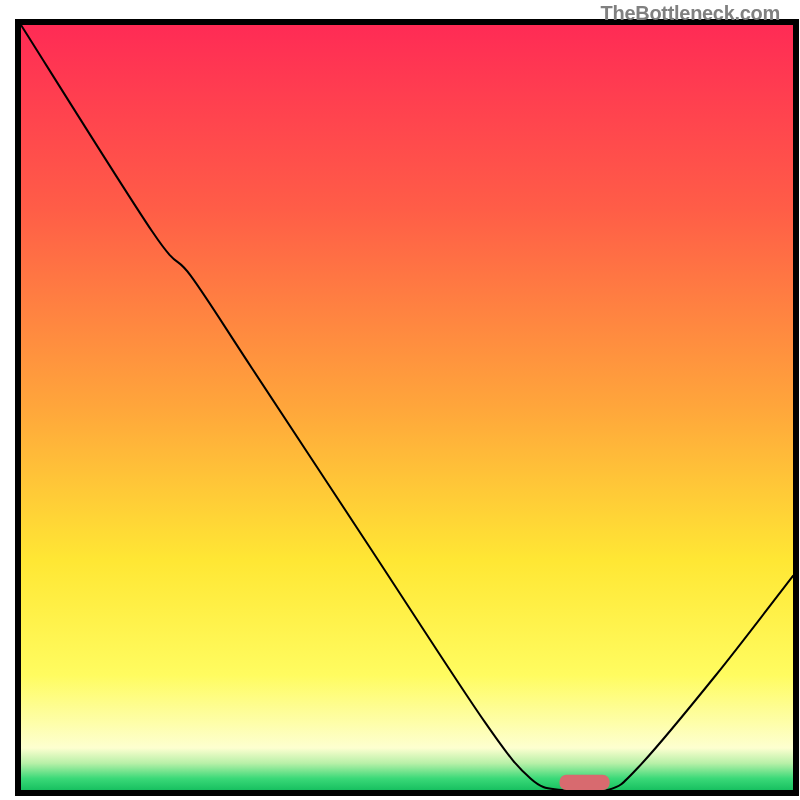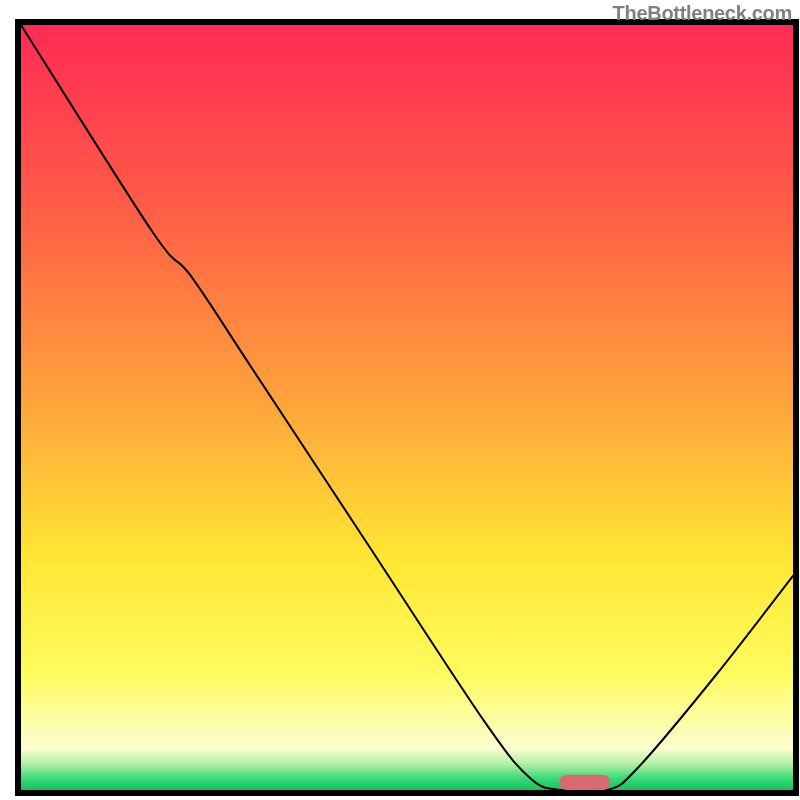--- a/index.html
+++ b/index.html
@@ -12,21 +12,21 @@
   }
   .frame {
     position: relative;
     width: 800px;
     height: 800px;
     box-sizing: border-box;
   }
   .watermark {
     position: absolute;
     top: 2px;
-    right: 8px;
+    right: 20px;
     font-size: 20px;
     font-weight: bold;
     color: #808080;
     letter-spacing: -0.3px;
     z-index: 10;
   }
   svg.chart {
     position: absolute;
     top: 0;
     left: 0;

